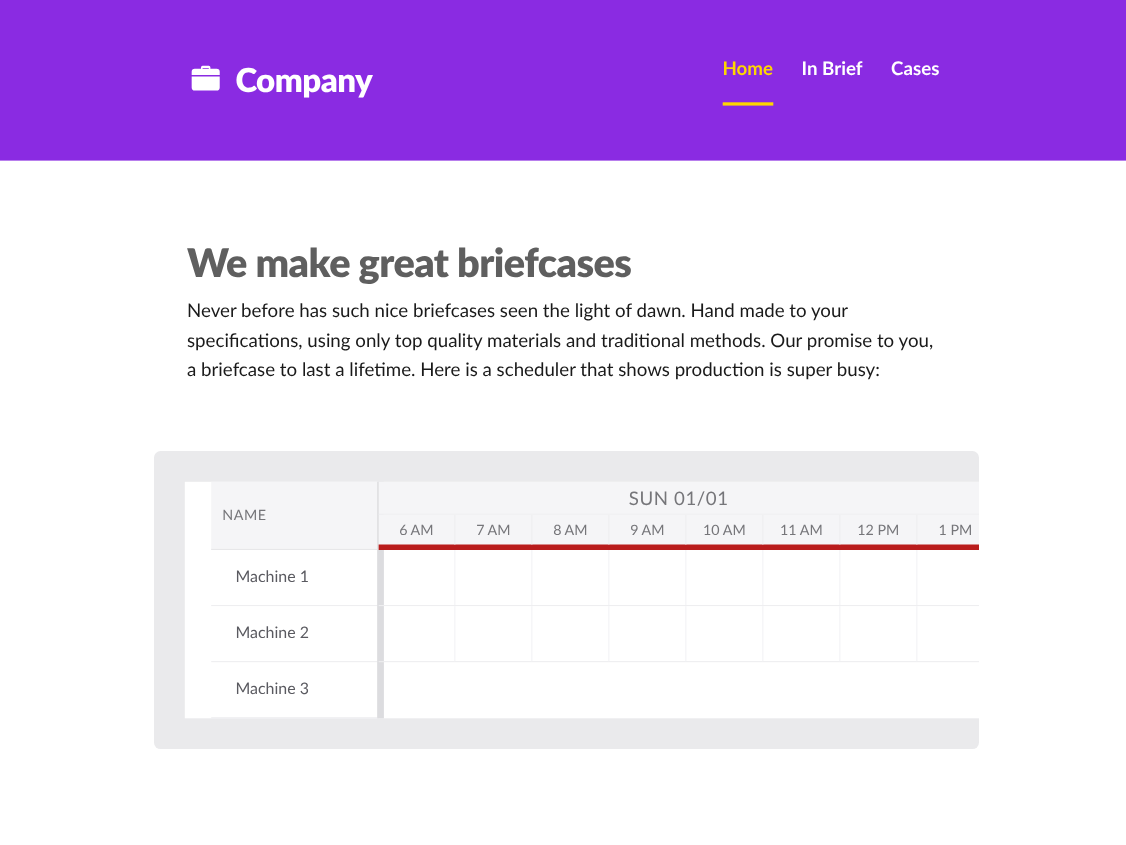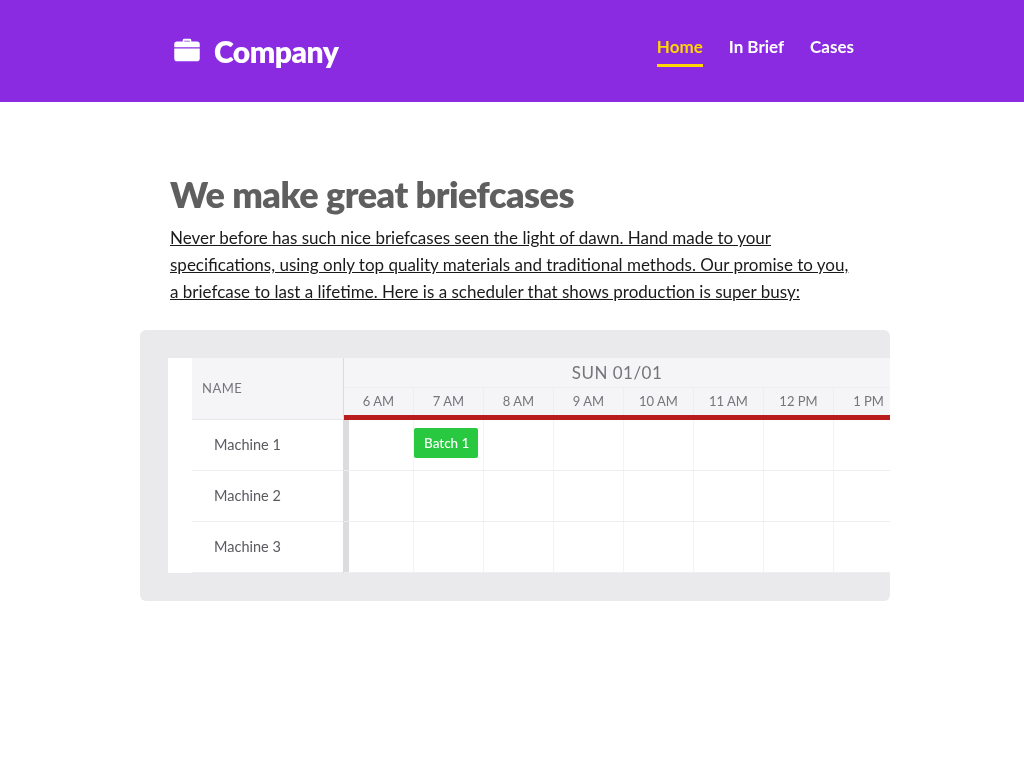--- a/index.html
+++ b/index.html
@@ -6,21 +6,21 @@
   body {
     font-family: "Lato", -apple-system, "Segoe UI", Roboto, "Helvetica Neue", Arial, sans-serif;
     background: #fff;
     color: #222;
     width: 1024px;
     height: 768px;
     overflow: hidden;
   }
   .header {
     background: #8a2be2;
-    height: 102px;
+    height: 146px;
     display: flex;
     align-items: center;
     justify-content: space-between;
     padding: 0 170px 0 170px;
   }
   .logo-wrap {
     display: flex;
     align-items: center;
     gap: 10px;
     color: #fff;
@@ -34,21 +34,21 @@
   }
   .nav {
     display: flex;
     gap: 26px;
   }
   .nav a {
     color: #fff;
     text-decoration: none;
     font-weight: 700;
     font-size: 17px;
-    padding-bottom: 7px;
+    padding-bottom: 21px;
   }
   .nav a.active {
     color: #ffd600;
     border-bottom: 3px solid #ffd600;
   }
   .content {
     padding: 70px 170px 0;
   }
   .headline {
     font-size: 36px;
@@ -60,22 +60,21 @@
   .subhead {
     font-size: 17px;
     font-weight: 700;
     color: #8a2be2;
     margin-bottom: 28px;
   }
   .para {
     font-size: 17px;
     line-height: 1.6;
     color: #1a1a1a;
-    margin-bottom: 24px;
-    text-decoration: underline;
+    margin-bottom: 60px;
   }
 
   
   .sched-container {
     background: #eaeaec;
     border-radius: 6px;
     padding: 28px 0 28px 28px;
     width: 750px;
     margin-left: -30px;
     overflow: hidden;
@@ -222,31 +221,20 @@
         </div>
         <div class="sched-grid-row">
           <div class="grid-cell"></div>
           <div class="grid-cell"></div>
           <div class="grid-cell"></div>
           <div class="grid-cell"></div>
           <div class="grid-cell"></div>
           <div class="grid-cell"></div>
           <div class="grid-cell"></div>
           <div class="grid-cell"></div>
-          <div class="batch">Batch 1</div>
-        </div>
-        <div class="sched-grid-row">
-          <div class="grid-cell"></div>
-          <div class="grid-cell"></div>
-          <div class="grid-cell"></div>
-          <div class="grid-cell"></div>
-          <div class="grid-cell"></div>
-          <div class="grid-cell"></div>
-          <div class="grid-cell"></div>
-          <div class="grid-cell"></div>
         </div>
         <div class="sched-grid-row">
           <div class="grid-cell"></div>
           <div class="grid-cell"></div>
           <div class="grid-cell"></div>
           <div class="grid-cell"></div>
           <div class="grid-cell"></div>
           <div class="grid-cell"></div>
           <div class="grid-cell"></div>
           <div class="grid-cell"></div>

